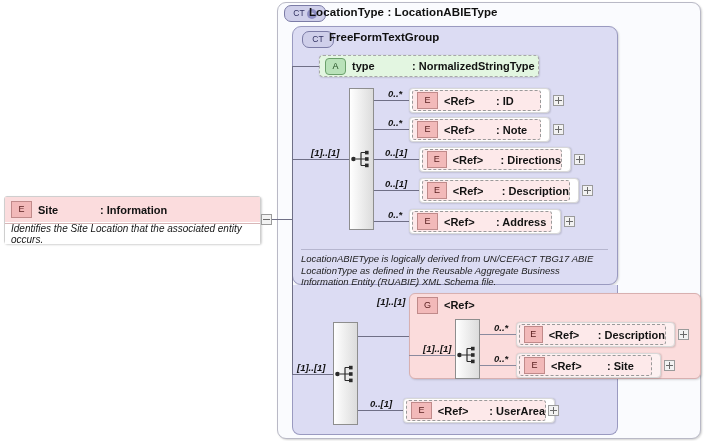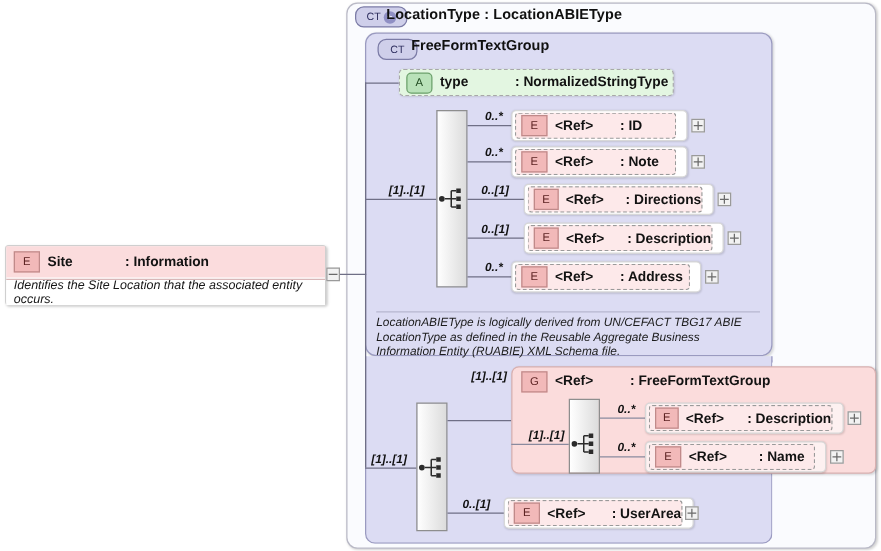--- a/index.html
+++ b/index.html
@@ -282,21 +282,20 @@
   <rect x="14" y="14.6" width="3.6" height="3.6" fill="#2b2b2b"></rect>
 </svg>
 
 <div class="abs hline" style="left:358px;top:336px;width:51px;"></div>
 <div class="abs card" style="left:377px;top:296px;">[1]..[1]</div>
 
 <div class="abs gbox"></div>
 <div class="abs gbox-title" style="display:flex;align-items:center;">
   <span class="badge g-badge">G</span>
   <span class="elabel" style="width:60px;">&lt;Ref&gt;</span>
-  <span class="etype">: FreeFormTextGroup</span>
 </div>
 
 <div class="abs hline2" style="left:409px;top:355px;width:46px;"></div>
 <div class="abs card" style="left:423px;top:343px;">[1]..[1]</div>
 <div class="abs seqbox" style="left:455px;top:319px;width:25px;height:60px;"></div>
 <svg class="abs seqicon" style="left:457px;top:345px;" viewBox="0 0 22 20">
   <circle cx="2.5" cy="10" r="2.3" fill="#2b2b2b"></circle>
   <path d="M5 10 H10 M10 3.5 V16.5 M10 3.5 H14 M10 10 H14 M10 16.5 H14" stroke="#2b2b2b" stroke-width="1.2" fill="none"></path>
   <rect x="14" y="1.8" width="3.6" height="3.6" fill="#2b2b2b"></rect>
   <rect x="14" y="8.2" width="3.6" height="3.6" fill="#2b2b2b"></rect>
@@ -315,21 +314,21 @@
   <i class="h"></i>
     <i class="v"></i>
 </div>
 
 <div class="abs hline2" style="left:480px;top:365px;width:38px;"></div>
 <div class="abs card" style="left:494px;top:353px;">0..*</div>
 <div class="abs ewrap" style="left:516px;top:353px;width:145px;height:25px;background:#fdf1f1;"></div>
 <div class="abs ebox" style="left:519px;top:355px;width:133px;height:21px;">
   <span class="badge e-badge">E</span>
   <span class="elabel" style="width:56px;">&lt;Ref&gt;</span>
-  <span class="etype">: Name</span>
+  <span class="etype">: Site</span>
 </div>
 <div class="abs tgl" style="left:664px;top:360px;">
   <i class="h"></i>
     <i class="v"></i>
 </div>
 
 <div class="abs hline" style="left:358px;top:410px;width:48px;"></div>
 <div class="abs card" style="left:370px;top:398px;">0..[1]</div>
 <div class="abs ewrap" style="left:403px;top:398px;width:152px;height:25px;"></div>
 <div class="abs ebox" style="left:406px;top:400px;width:140px;height:21px;">

